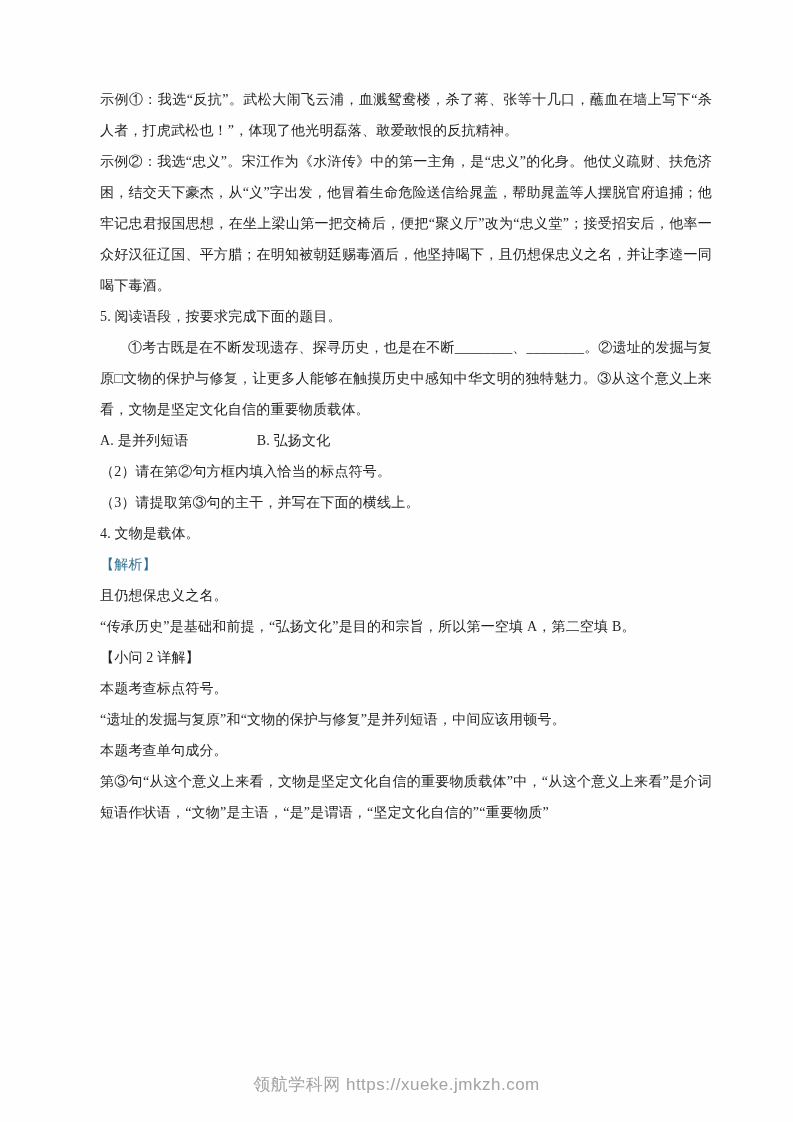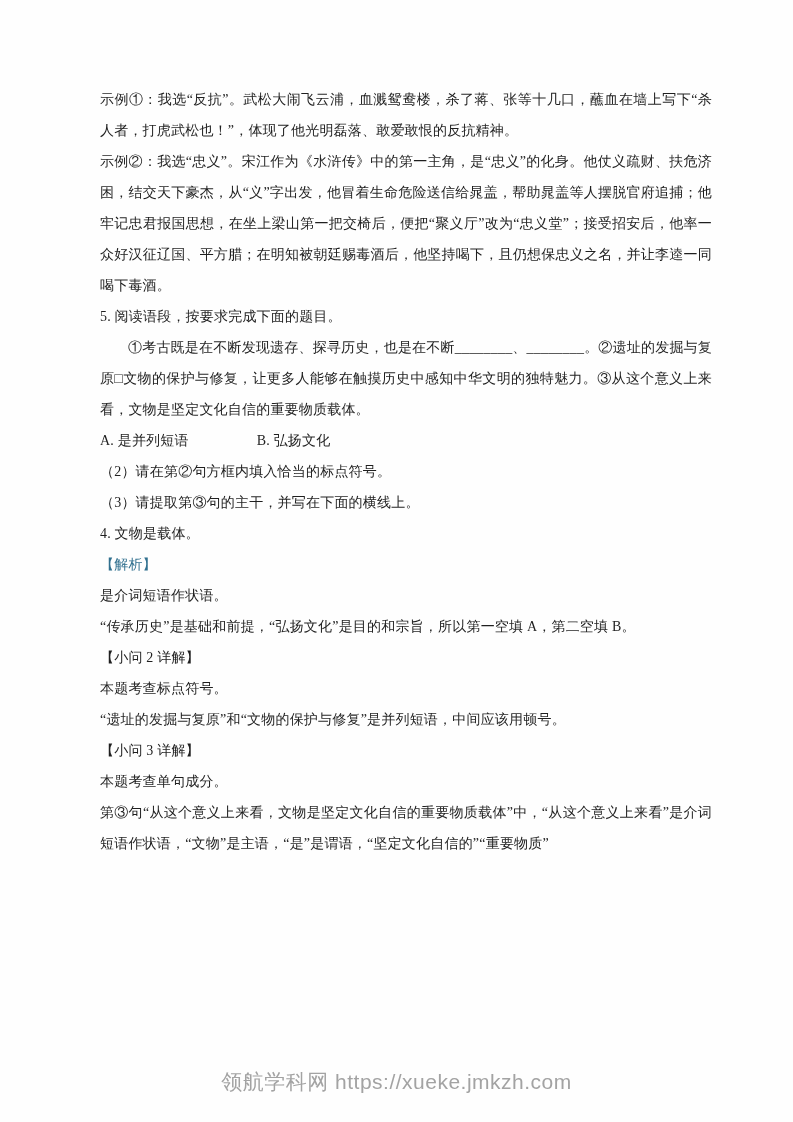--- a/index.html
+++ b/index.html
@@ -31,45 +31,44 @@
   .content p.indent { text-indent: 2em; }
   .seg-label { color: var(--accent, #31708f); }
   .seg-gap-md { margin-left: 38px; }
   .seg-gap-lg { margin-left: 68px; }
   .footer {
     position: absolute;
     left: 0;
     right: 0;
     bottom: 26px;
     text-align: center;
-    font-size: 21px;
+    font-size: 17px;
     color: var(--watermark, #a3a3a3);
     font-family: "Liberation Sans", "DejaVu Sans", sans-serif;
     letter-spacing: 0.5px;
   }
 </style>
 </head>
 <body>
 
 <div class="page">
   <div class="content" id="content">
       <p><span>示例①：我选“反抗”。武松大闹飞云浦，血溅鸳鸯楼，杀了蒋、张等十几口，蘸血在墙上写下“杀人者，打虎武松也！”，体现了他光明磊落、敢爱敢恨的反抗精神。</span></p>
       <p><span>示例②：我选“忠义”。宋江作为《水浒传》中的第一主角，是“忠义”的化身。他仗义疏财、扶危济困，结交天下豪杰，从“义”字出发，他冒着生命危险送信给晁盖，帮助晁盖等人摆脱官府追捕；他牢记忠君报国思想，在坐上梁山第一把交椅后，便把“聚义厅”改为“忠义堂”；接受招安后，他率一众好汉征辽国、平方腊；在明知被朝廷赐毒酒后，他坚持喝下，且仍想保忠义之名，并让李逵一同喝下毒酒。</span></p>
       <p><span>5. 阅读语段，按要求完成下面的题目。</span></p>
       <p class="indent"><span>①考古既是在不断发现遗存、探寻历史，也是在不断________、________。②遗址的发掘与复原□文物的保护与修复，让更多人能够在触摸历史中感知中华文明的独特魅力。③从这个意义上来看，文物是坚定文化自信的重要物质载体。</span></p>
       <p><span>A. 是并列短语</span><span class="seg-gap-lg">B. 弘扬文化</span></p>
       <p><span>（2）请在第②句方框内填入恰当的标点符号。</span></p>
       <p><span>（3）请提取第③句的主干，并写在下面的横线上。</span></p>
       <p><span>4. 文物是载体。</span></p>
       <p><span class="seg-label">【解析】</span></p>
-      <p><span>是介词短语作状语。</span></p>
+      <p><span>且仍想保忠义之名。</span></p>
       <p><span>“传承历史”是基础和前提，“弘扬文化”是目的和宗旨，所以第一空填 A，第二空填 B。</span></p>
       <p><span>【小问 2 详解】</span></p>
       <p><span>本题考查标点符号。</span></p>
       <p><span>“遗址的发掘与复原”和“文物的保护与修复”是并列短语，中间应该用顿号。</span></p>
-      <p><span>【小问 3 详解】</span></p>
       <p><span>本题考查单句成分。</span></p>
       <p><span>第③句“从这个意义上来看，文物是坚定文化自信的重要物质载体”中，“从这个意义上来看”是介词短语作状语，“文物”是主语，“是”是谓语，“坚定文化自信的”“重要物质”</span></p>
     </div>
   <div class="footer">
     <span>领航学科网 https://xueke.jmkzh.com</span>
   </div>
 </div>
 
 </body></html>

